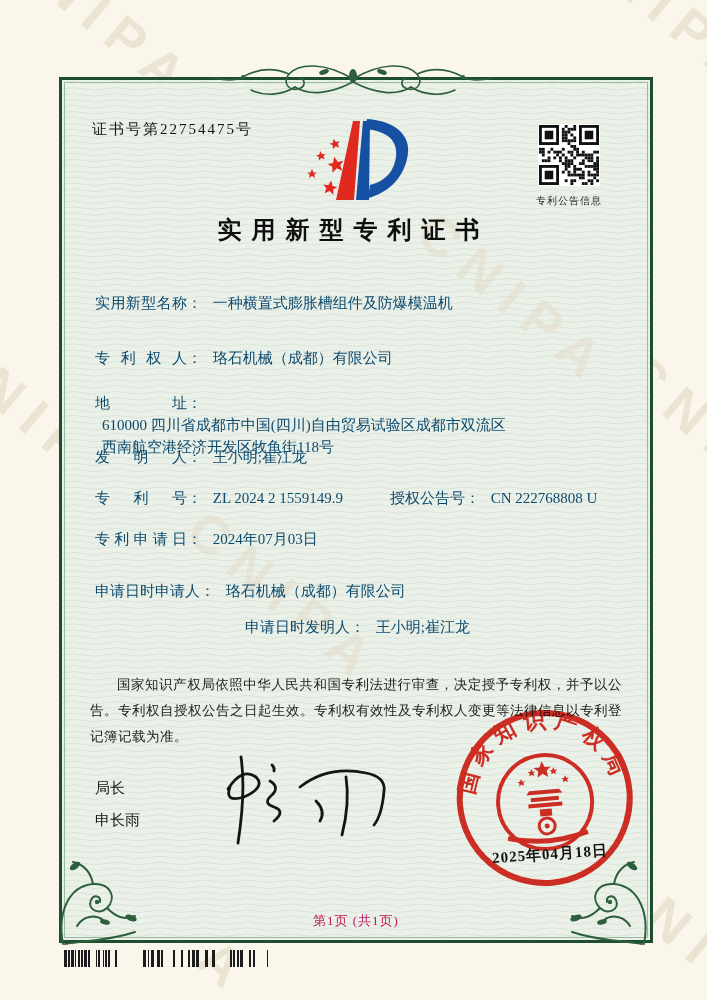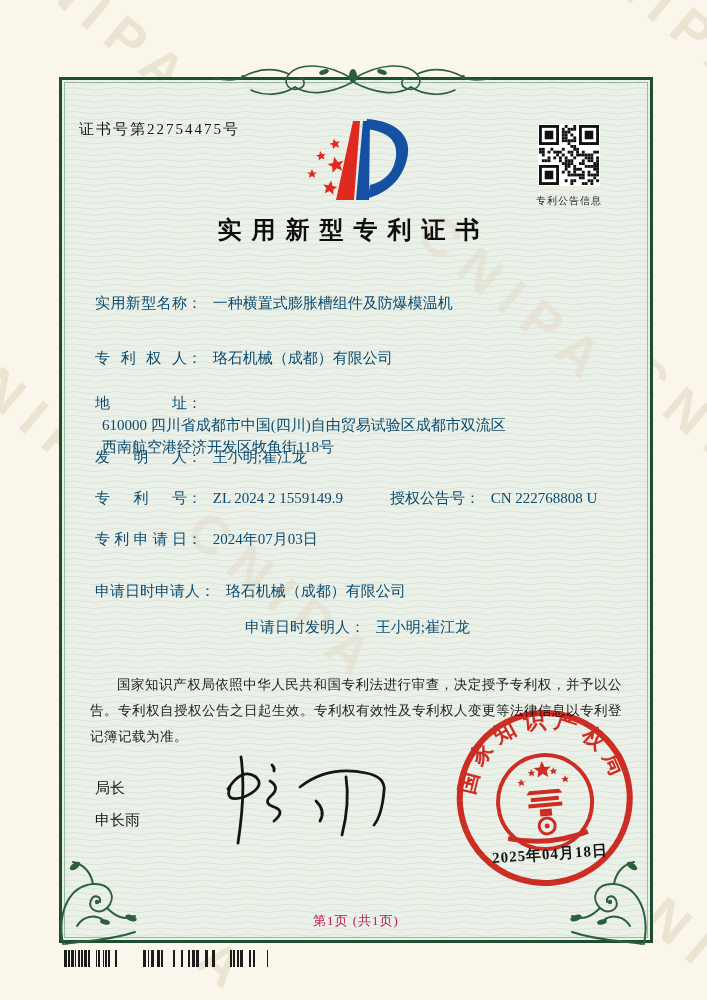--- a/index.html
+++ b/index.html
@@ -26,21 +26,21 @@
     border:1px solid #96b9a0; pointer-events:none; z-index:4;
   }
   .guilloche { position:absolute; inset:0; width:100%; height:100%; z-index:0; }
   
   .flourish { position:absolute; left:203px; top:52px; width:300px; height:56px; z-index:5; }
   .corner-orn { position:absolute; width:86px; height:92px; z-index:6; }
   .corner-orn.left  { left:53px;  top:856px; }
   .corner-orn.right { left:568px; top:856px; transform:scaleX(-1); }
   
   .cert-no {
-    position:absolute; left:79px; top:120px; font-size:15px; color:#161616;
+    position:absolute; left:92px; top:120px; font-size:15px; color:#161616;
     letter-spacing:2px; z-index:7;
   }
   .logo { position:absolute; left:283px; top:101px; width:140px; height:106px; z-index:7; }
   .qr { position:absolute; left:538px; top:124px; width:62px; height:62px; z-index:7; background:#fff; padding:1px; }
   .qr svg { width:100%; height:100%; display:block; }
   .qr-caption {
     position:absolute; left:508px; top:194px; width:122px; text-align:center;
     font-size:10px; color:#2a2a2a; letter-spacing:1px; z-index:7;
   }
   .title {

